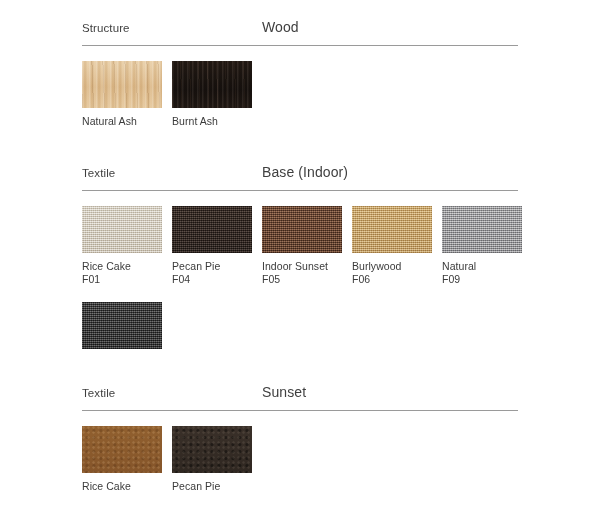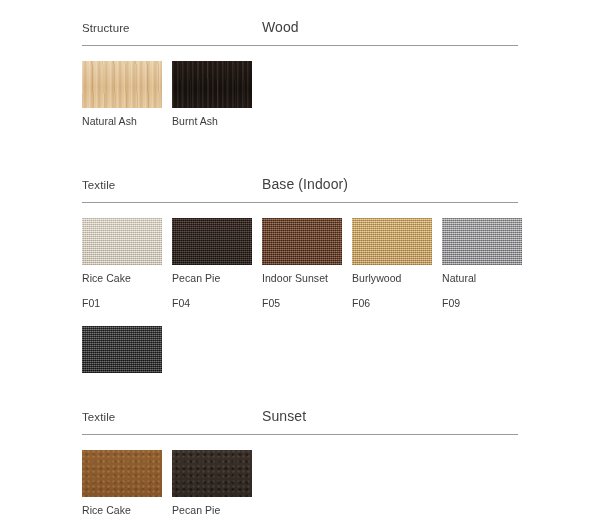--- a/index.html
+++ b/index.html
@@ -64,21 +64,20 @@
   }
   .cap {
     margin-top: 7px;
     font-size: 10.5px;
     line-height: 13.5px;
     color: #3b3b3b;
     letter-spacing: 0.05px;
   }
   .cap .code {
     display: block;
-    margin-top: 12px;
   }
 
   
   .w-natural-ash {
     background-color: #e0bf91;
     background-image:
       repeating-linear-gradient(90deg,
         rgba(255,255,255,0.22) 0px, rgba(255,255,255,0.22) 1px,
         rgba(160,115,66,0.10) 2px, rgba(160,115,66,0.12) 4px,
         rgba(255,255,255,0.10) 5px, rgba(255,255,255,0.10) 7px),

